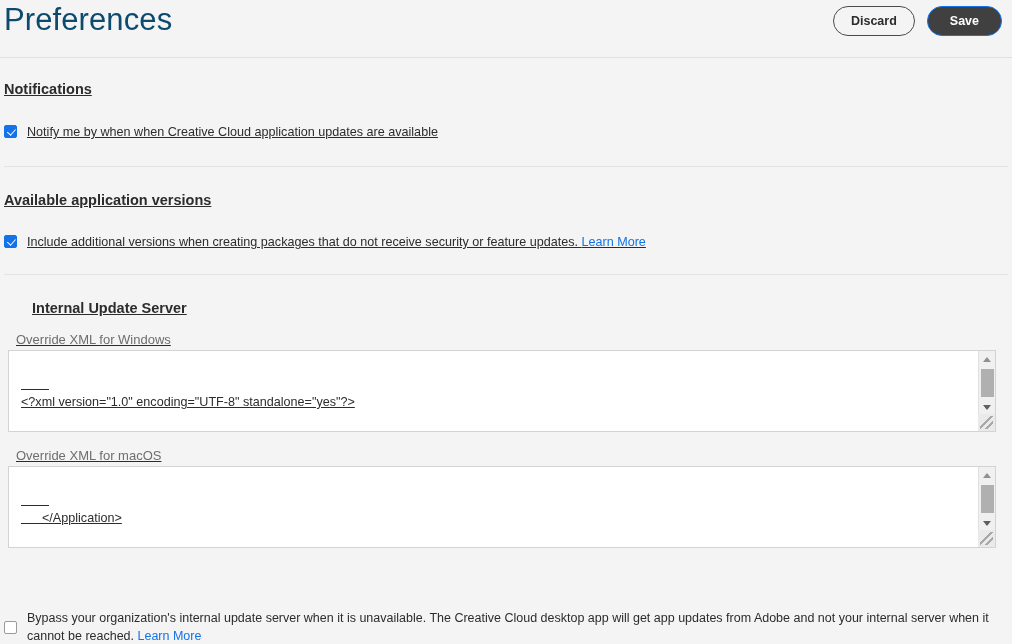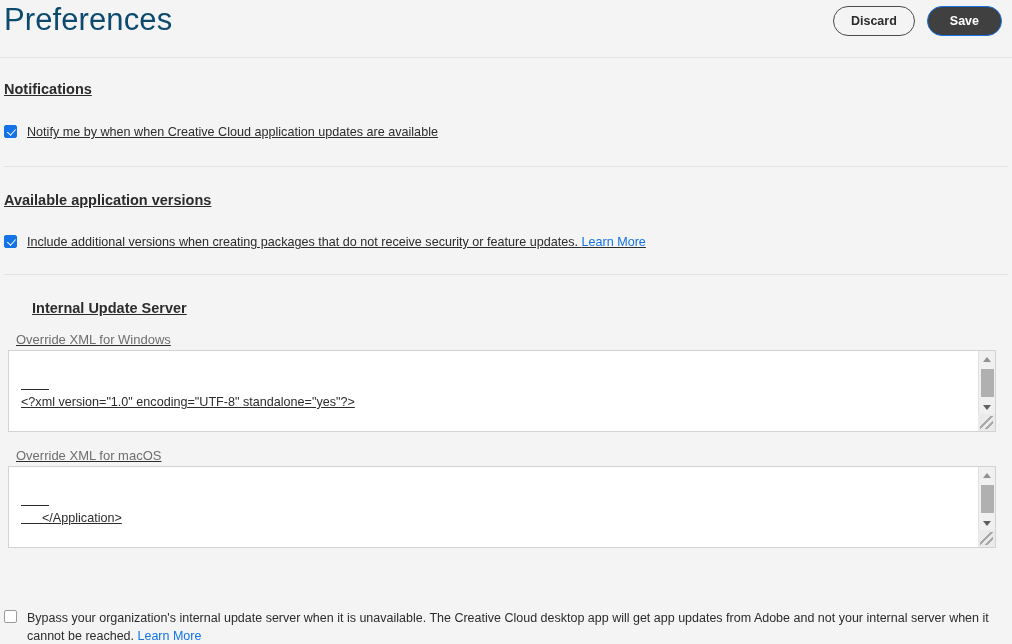--- a/index.html
+++ b/index.html
@@ -203,21 +203,21 @@
       linear-gradient(135deg, transparent 42%, #a8a8a8 42%, #a8a8a8 52%, transparent 52%),
       linear-gradient(135deg, transparent 67%, #a8a8a8 67%, #a8a8a8 77%, transparent 77%);
   }
 
   
   #bypass-row {
     position: absolute;
     left: 4px; top: 609px;
     width: 990px;
     display: flex;
-    align-items: flex-start;
+    align-items: center;
     gap: 10px;
   }
   #bypass-row .checklabel { line-height: 18px; font-size: 12.5px; }
 </style>
 </head>
 <body>
 
 <div class="header">
   <div class="page-title">Preferences</div>
   <div class="header-actions">

